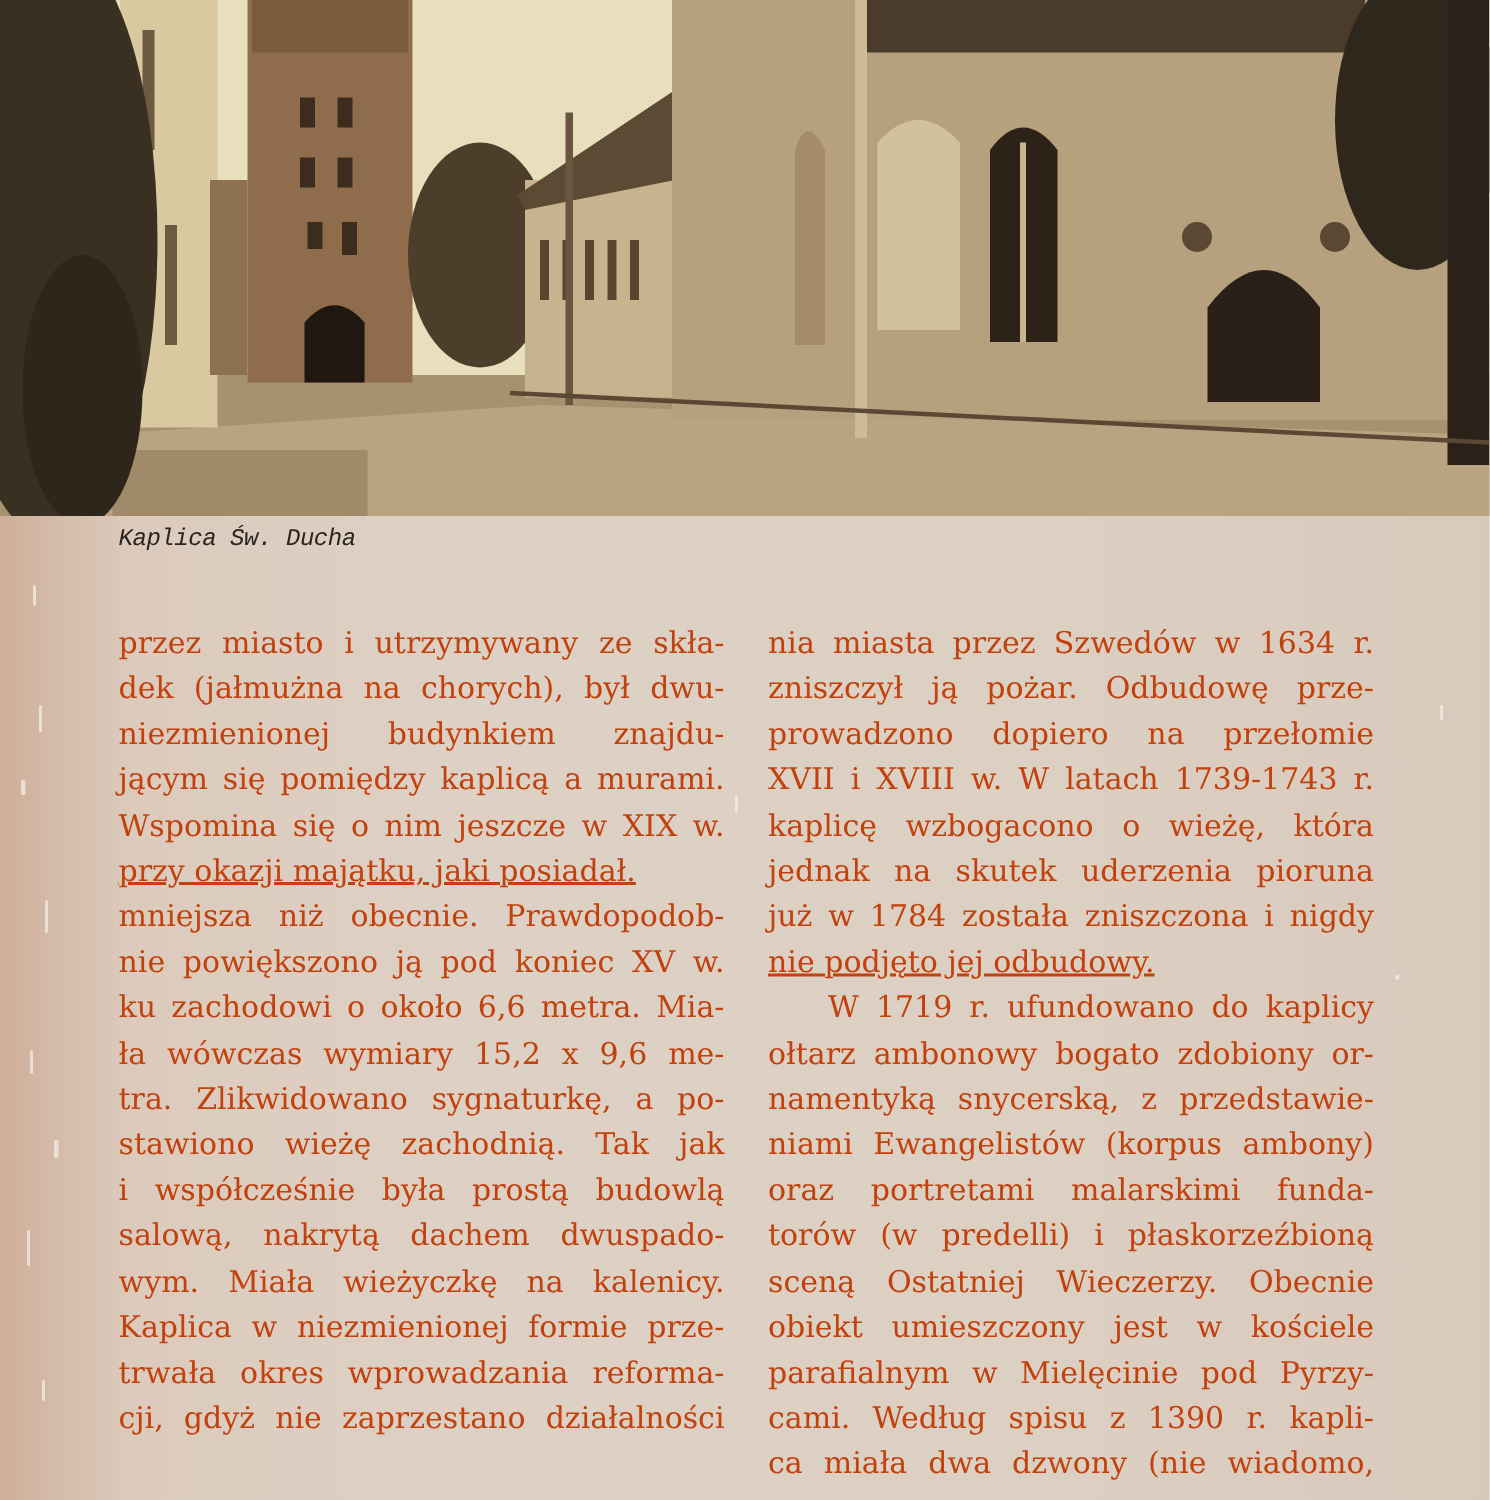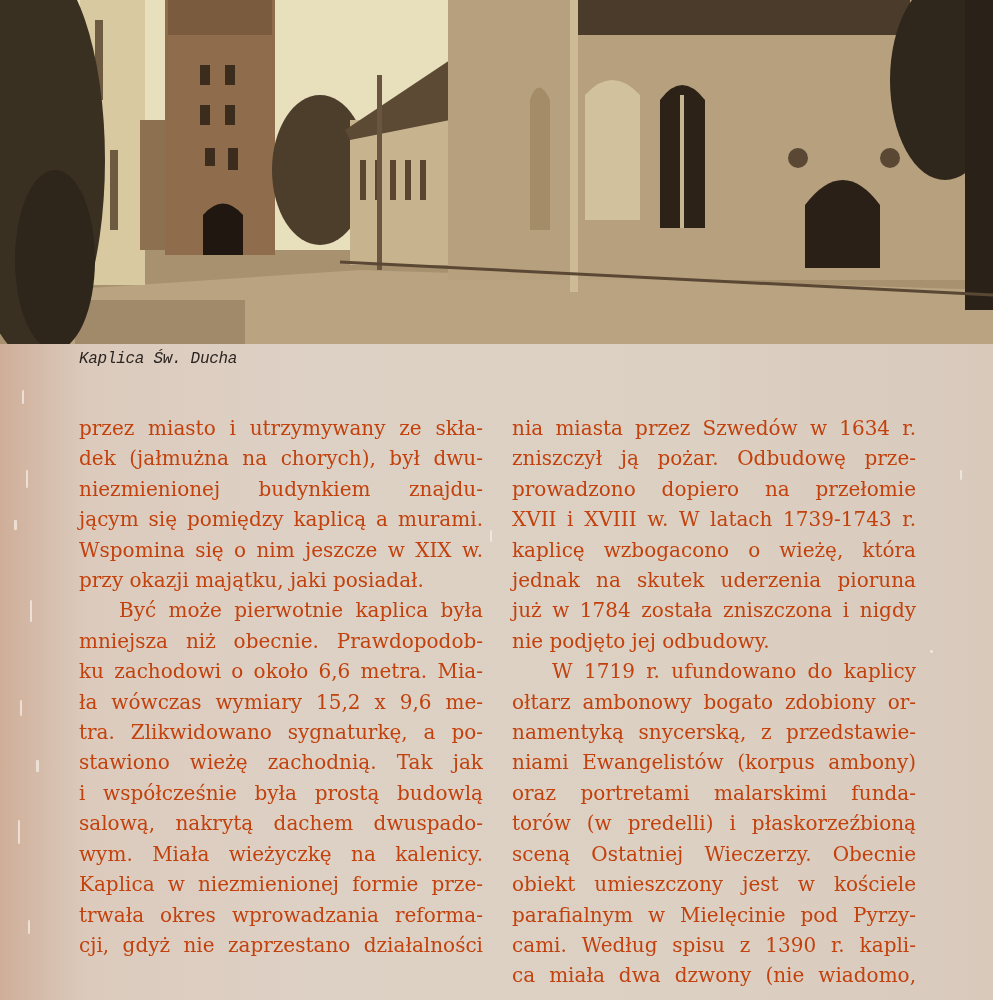--- a/index.html
+++ b/index.html
@@ -21,21 +21,21 @@
   .caption {
     position:absolute; left:79px; top:350px;
     font-family: Liberation Mono, monospace; font-style:italic; font-size:16px;
     color:#2b2420; letter-spacing:-0.3px;
   }
   .col {
     position:absolute; top:413px; width:404px;
     font-size:20px; line-height:30.4px; color:#c2410c;
   }
   .col .line { white-space:nowrap; display:block; text-align-last:justify; text-align:justify; }
-  .col .line.last { text-align-last:left; }
+  .col .line.last { text-align-last:left;text-decoration:underline; }
   .col .line.indent { padding-left:40px; }
   .col-left { left:79px; }
   .col-right { left:512px; }
 </style>
 </head>
 <body>
 
 <div class="photo">
   <svg width="993" height="344" viewBox="0 0 993 344">
 
@@ -96,22 +96,22 @@
 
 <div class="caption">Kaplica Św. Ducha</div>
 
 <div class="col col-left">
   <span class="line">przez miasto i utrzymywany ze skła-</span>
   <span class="line">dek (jałmużna na chorych), był dwu-</span>
   <span class="line">niezmienionej budynkiem znajdu-</span>
   <span class="line">jącym się pomiędzy kaplicą a murami.</span>
   <span class="line">Wspomina się o nim jeszcze w XIX w.</span>
   <span class="line last">przy okazji majątku, jaki posiadał.</span>
-  <span class="line indent">Być może pierwotnie kaplica była</span>
   <span class="line">mniejsza niż obecnie. Prawdopodob-</span>
+  <span class="line">nie powiększono ją pod koniec XV w.</span>
   <span class="line">ku zachodowi o około 6,6 metra. Mia-</span>
   <span class="line">ła wówczas wymiary 15,2 x 9,6 me-</span>
   <span class="line">tra. Zlikwidowano sygnaturkę, a po-</span>
   <span class="line">stawiono wieżę zachodnią. Tak jak</span>
   <span class="line">i współcześnie była prostą budowlą</span>
   <span class="line">salową, nakrytą dachem dwuspado-</span>
   <span class="line">wym. Miała wieżyczkę na kalenicy.</span>
   <span class="line">Kaplica w niezmienionej formie prze-</span>
   <span class="line">trwała okres wprowadzania reforma-</span>
   <span class="line">cji, gdyż nie zaprzestano działalności</span>

